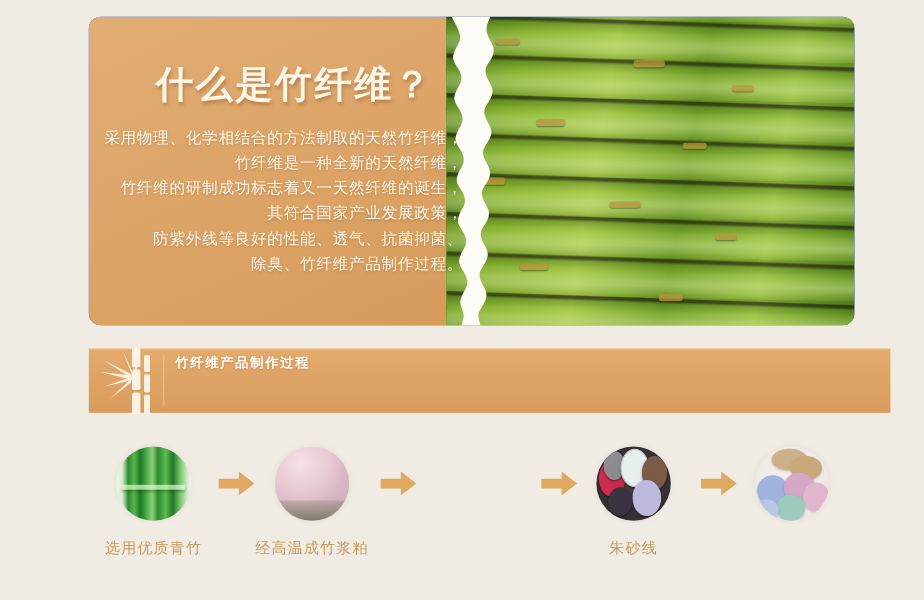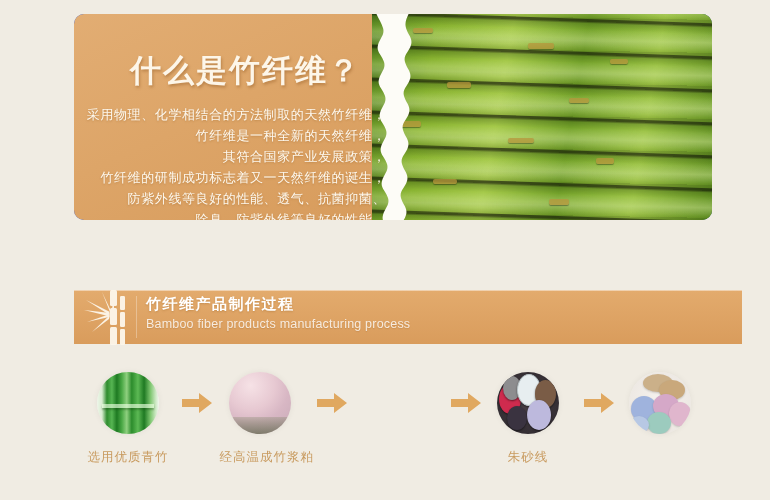--- a/index.html
+++ b/index.html
@@ -14,21 +14,21 @@
     overflow: hidden;
     position: relative;
   }
 
   
   #hero-panel {
     position: absolute;
     left: 74px;
     top: 14px;
     width: 638px;
-    height: 206px;
+    height: 257px;
     border-radius: 10px;
     overflow: hidden;
     background: #1d4ed8;
   }
 
   
   #hero-text-bg {
     position: absolute;
     left: 0; top: 0;
     width: 340px; height: 100%;
@@ -140,21 +140,21 @@
     width: 1px;
     height: 42px;
     background: rgba(255,255,255,0.30);
   }
   #banner-titles {
     position: absolute;
     left: 72px;
     top: 5px;
   }
   #banner-title-cn {
-    font-size: 15px;
+    font-size: 11px;
     font-weight: bold;
     color: #ffffff;
     letter-spacing: 1.5px;
     text-shadow: 0 1px 2px rgba(150,95,35,0.35);
   }
   #banner-title-en {
     font-size: 12.5px;
     color: rgba(255,255,255,0.80);
     letter-spacing: 0.2px;
     margin-top: 3px;
@@ -298,24 +298,24 @@
       C20,113 14,110 16,103 C18,96 23,93 21,86 C19,79 13,76 15,69
       C17,62 22,59 20,52 C18,45 12,42 14,35 C16,28 21,25 19,18
       C17,11 13,7 11,0 Z"></path>
   </svg>
 
   <div id="hero-content">
     <div id="hero-title">什么是竹纤维？</div>
     <div id="hero-body">
       <div class="line">采用物理、化学相结合的方法制取的天然竹纤维，</div>
       <div class="line">竹纤维是一种全新的天然纤维，</div>
+      <div class="line">竹纤维的研制成功标志着又一天然纤维的诞生，</div>
       <div class="line">其符合国家产业发展政策，</div>
-      <div class="line">竹纤维的研制成功标志着又一天然纤维的诞生，</div>
       <div class="line">防紫外线等良好的性能、透气、抗菌抑菌、</div>
-      <div class="line">除臭、防紫外线等良好的性能。</div>
+      <div class="line">除臭、竹纤维产品制作过程。</div>
     </div>
   </div>
 </div>
 
 <div id="section-banner">
   <svg id="banner-icon" viewBox="0 0 56 62">
     <g fill="#fdf7ec" opacity="0.95">
       <rect x="30" y="4" width="7" height="16" rx="1.5"></rect>
       <rect x="30" y="22" width="7" height="17" rx="1.5"></rect>
       <rect x="30" y="41" width="7" height="18" rx="1.5"></rect>
@@ -326,36 +326,35 @@
       <path d="M30,27 L4,24 L28,30 Z"></path>
       <path d="M30,28 L7,36 L29,31 Z"></path>
       <path d="M30,29 L12,46 L29,33 Z"></path>
       <path d="M31,25 L22,6 L30,26 Z"></path>
       <path d="M32,24 L34,5 L34,24 Z"></path>
     </g>
   </svg>
   <div id="banner-divider"></div>
   <div id="banner-titles">
     <div id="banner-title-cn">竹纤维产品制作过程</div>
-    <div id="banner-title-en">Bamboo fiber products manufacturing process</div>
   </div>
 </div>
 
 <div id="process-flow">
 
   <div class="step" style="left:0px;">
     <div class="step-thumb thumb-bamboo"></div>
     <div class="step-label">选用优质青竹</div>
   </div>
 
   <svg class="arrow" style="left:108px;" viewBox="0 0 30 22">
     <path d="M0,7 L17,7 L17,1 L30,11 L17,21 L17,15 L0,15 Z" fill="#e0a860"></path>
   </svg>
 
-  <div class="step" style="left:132px;text-align:right;">
+  <div class="step" style="left:132px;">
     <div class="step-thumb thumb-pulp"></div>
     <div class="step-label">经高温成竹浆粕</div>
   </div>
 
   <svg class="arrow" style="left:243px;" viewBox="0 0 30 22">
     <path d="M0,7 L17,7 L17,1 L30,11 L17,21 L17,15 L0,15 Z" fill="#e0a860"></path>
   </svg>
 
 
   <svg class="arrow" style="left:377px;" viewBox="0 0 30 22">

